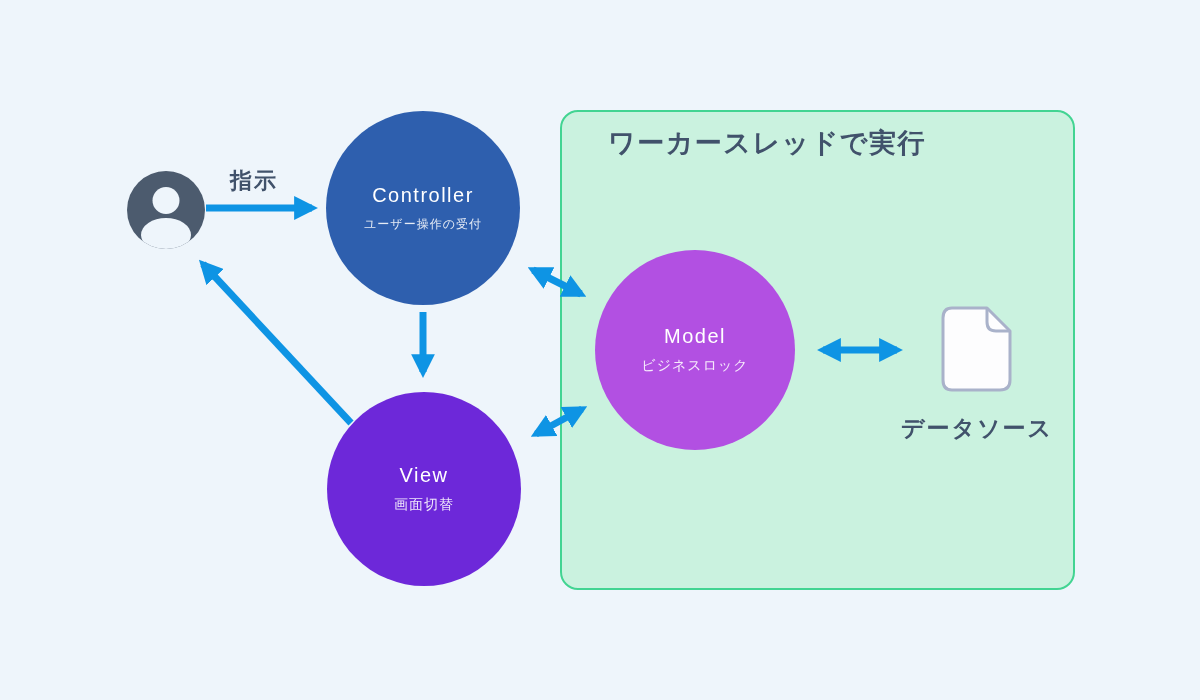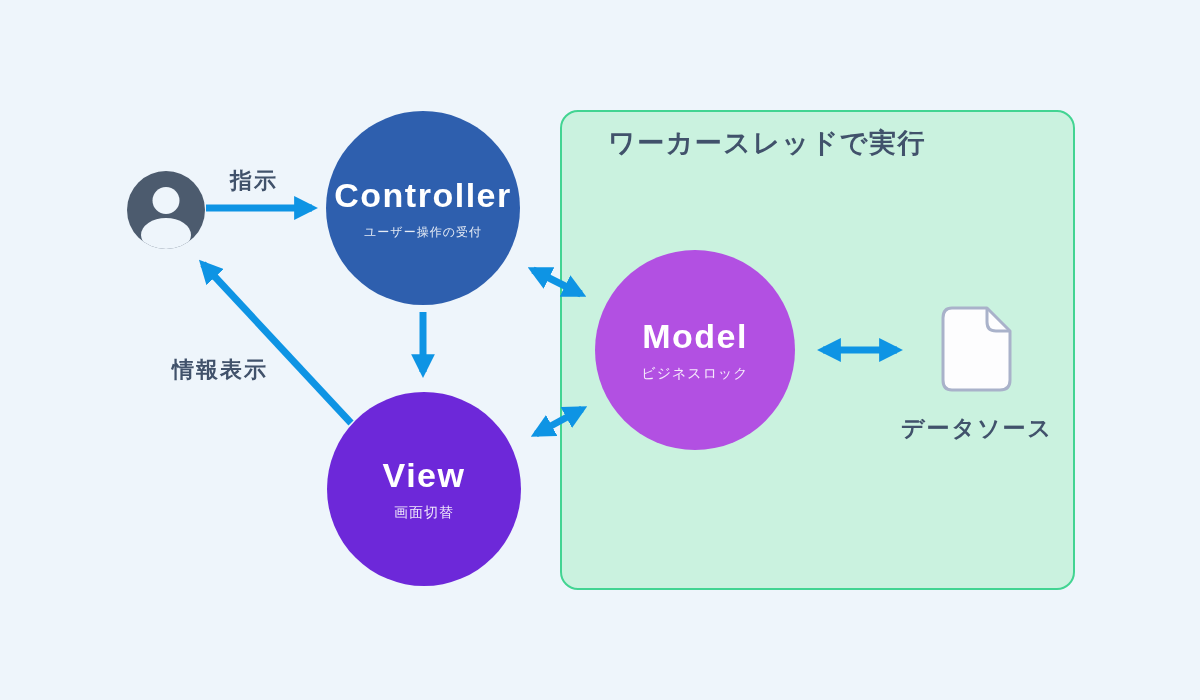--- a/index.html
+++ b/index.html
@@ -7,21 +7,21 @@
           font-family:"Liberation Sans","DejaVu Sans",sans-serif;}
 
   .worker-box{position:absolute;left:560px;top:110px;width:515px;height:480px;
               background:#caf2df;border:2.5px solid #42d492;border-radius:18px;
               box-sizing:border-box;z-index:1;}
   .worker-box-title{position:absolute;left:18px;top:13px;font-size:27px;font-weight:700;
                     color:#41526b;letter-spacing:1.5px;margin-left:28px;}
 
   .node{position:absolute;border-radius:50%;display:flex;flex-direction:column;
         align-items:center;justify-content:center;gap:9px;z-index:2;text-align:center;}
-  .node-title{color:#ffffff;font-size:34px;font-weight:700;letter-spacing:1.5px;text-align:right;}
+  .node-title{color:#ffffff;font-size:20px;font-weight:400;letter-spacing:1.5px;text-align:right;}
   .node-sub{color:rgba(255,255,255,.88);font-size:14px;letter-spacing:1px;}
   .controller{left:326px;top:111px;width:194px;height:194px;background:#2e5fae;}
   .controller .node-sub{font-size:12px;}
   .view{left:327px;top:392px;width:194px;height:194px;background:#6d28d9;}
   .model{left:595px;top:250px;width:200px;height:200px;background:#b250e2;}
 
   .edge-label{position:absolute;font-size:22px;font-weight:700;color:#41526b;
               z-index:5;letter-spacing:2px;text-align:center;}
   .label-instruction{left:206px;top:166px;width:96px;}
   .label-info{left:156px;top:355px;width:128px;}
@@ -70,21 +70,20 @@
     <div class="node-sub">ビジネスロック</div>
   </div>
 
   <svg class="icon-doc" width="71" height="86" viewBox="0 0 71 86">
     <path d="M11 2 H46 L69 25 V74 Q69 84 59 84 H11 Q2 84 2 74 V12 Q2 2 11 2 Z" fill="#fdfdfe" stroke="#a9b2ca" stroke-width="3" stroke-linejoin="round"></path>
     <path d="M46 2 V16 Q46 25 55 25 H69" fill="none" stroke="#a9b2ca" stroke-width="3" stroke-linejoin="round"></path>
   </svg>
   <div class="label-datasource">データソース</div>
 
   <div class="edge-label label-instruction">指示</div>
-  <div class="edge-label label-info">情報表示</div>
 
   <svg class="arrows" width="1200" height="700" viewBox="0 0 1200 700">
     <defs>
       <marker id="ah" viewBox="0 0 10 10" refX="7.5" refY="5" markerWidth="3.4" markerHeight="3.4" orient="auto-start-reverse">
         <path d="M0 0 L10 5 L0 10 Z" fill="#0e94e4"></path>
       </marker>
     </defs>
     <g stroke="#0e94e4" stroke-width="7" fill="none">
       <line x1="206" y1="208" x2="312" y2="208" marker-end="url(#ah)"></line>
       <line x1="423" y1="312" x2="423" y2="372" marker-end="url(#ah)"></line>

